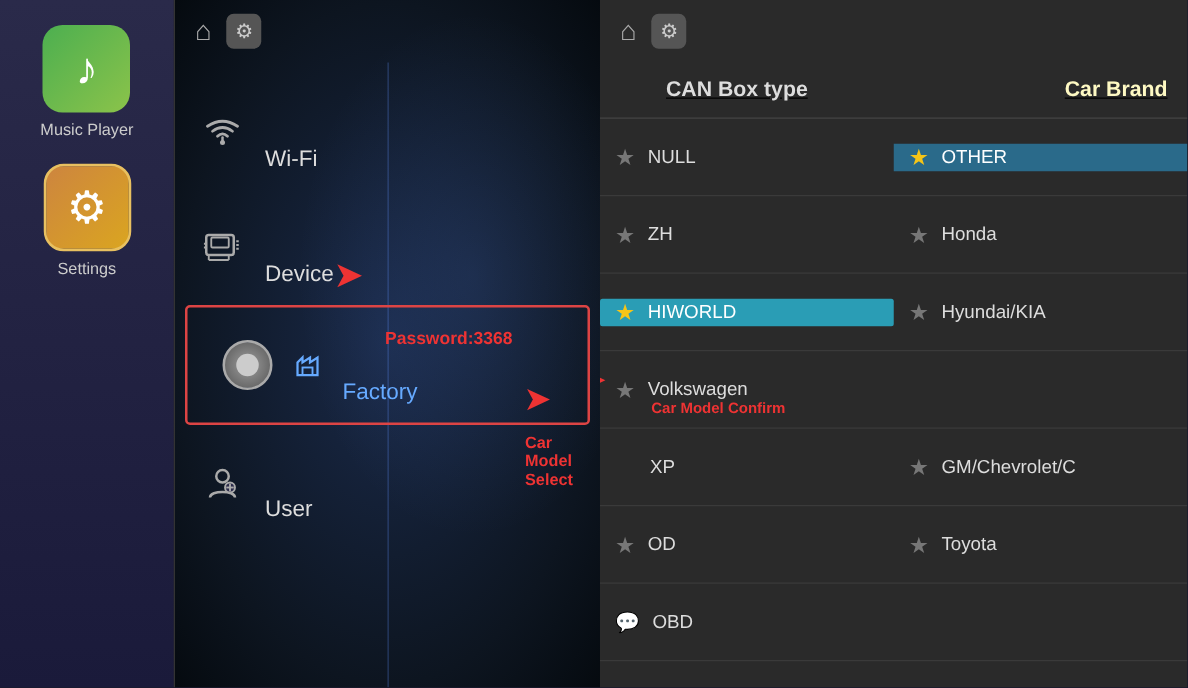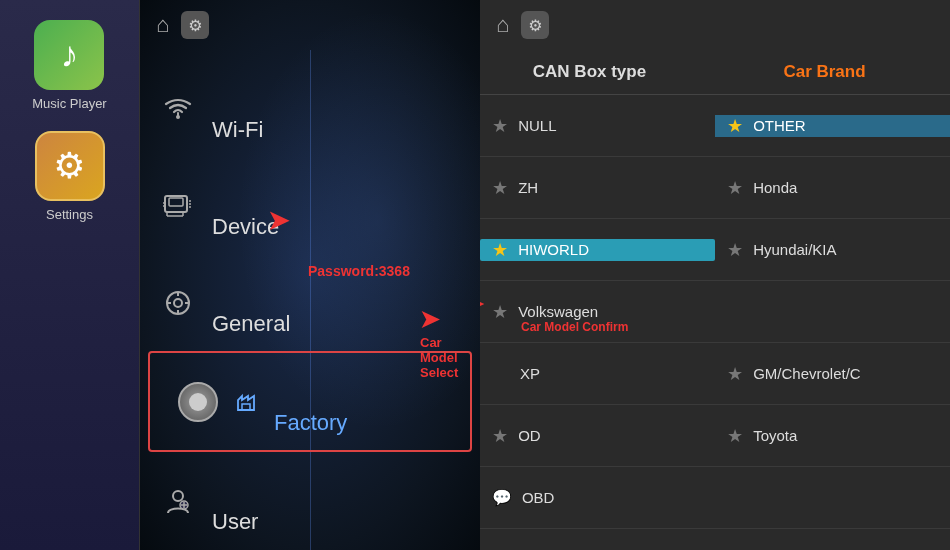--- a/index.html
+++ b/index.html
@@ -149,21 +149,21 @@
       font-size: 22px;
       color: #aaa;
       flex-shrink: 0;
     }
 
     .menu-icon.active-icon {
       color: #6af;
     }
 
     .menu-label {
-      font-size: 22px;
+      font-size: 18px;
       margin-top: 43px;
     }
 
     
     .toggle-btn {
       width: 40px;
       height: 40px;
       border-radius: 50%;
       background: radial-gradient(circle, #888 30%, #555 100%);
       border: 2px solid #aaa;
@@ -209,35 +209,36 @@
       height: 50px;
       background: #2a2a2a;
     }
 
     
     .can-box-header {
       display: flex;
       background: #2a2a2a;
       padding: 8px 0;
       border-bottom: 1px solid #444;
+      text-decoration: underline;
     }
 
     .can-col-left {
       flex: 1;
       text-align: center;
       color: #ddd;
       font-size: 17px;
       font-weight: bold;
       padding: 4px 0;
     }
 
     .can-col-right {
       flex: 1;
-      text-align: center;
-      color: #f97316;
+      text-align: right;
+      color: #fef9c3;
       font-size: 17px;
       font-weight: bold;
       padding: 4px 16px;
     }
 
     .can-rows {
       flex: 1;
       overflow-y: hidden;
     }
 
@@ -378,33 +379,20 @@
           <line x1="4" y1="24" x2="20" y2="24" stroke="#aaa" stroke-width="1.5"></line>
         </svg>
       </div>
       <span class="menu-label">Device</span>
     </div>
 
     <div style="position:absolute; left:168px; top:212px; z-index:20; pointer-events:none;">
       <span style="color:#e33; font-size:14px; font-weight:bold;">Password:3368</span>
     </div>
 
-    <div class="menu-item">
-      <div class="menu-icon">
-        <svg width="28" height="28" viewBox="0 0 28 28" fill="none">
-          <circle cx="14" cy="14" r="11" stroke="#aaa" stroke-width="2" fill="none"></circle>
-          <circle cx="14" cy="14" r="4" stroke="#aaa" stroke-width="2" fill="none"></circle>
-          <line x1="14" y1="3" x2="14" y2="7" stroke="#aaa" stroke-width="2"></line>
-          <line x1="14" y1="21" x2="14" y2="25" stroke="#aaa" stroke-width="2"></line>
-          <line x1="3" y1="14" x2="7" y2="14" stroke="#aaa" stroke-width="2"></line>
-          <line x1="21" y1="14" x2="25" y2="14" stroke="#aaa" stroke-width="2"></line>
-        </svg>
-      </div>
-      <span class="menu-label">General</span>
-    </div>
 
     <div class="menu-item active" style="display:flex; align-items:center; gap:10px; position:relative;">
 
       <div class="toggle-btn">
         <div class="toggle-inner"></div>
       </div>
       <div class="menu-icon active-icon">
         <svg width="28" height="28" viewBox="0 0 28 28" fill="none">
           <path d="M6 22 L6 12 L10 8 L10 12 L16 8 L16 12 L22 8 L22 22 Z" stroke="#6af" stroke-width="1.8" fill="none"></path>
           <rect x="10" y="16" width="8" height="6" stroke="#6af" stroke-width="1.5" fill="none"></rect>
@@ -425,21 +413,21 @@
         </svg>
       </div>
       <span class="menu-label">User</span>
     </div>
   </div>
 
   <div style="position:absolute; left:280px; top:305px; z-index:50; pointer-events:none; display:flex; flex-direction:column; align-items:flex-start;">
     <div style="display:flex; align-items:center; gap:4px;">
       <span style="color:#e33; font-size:24px; font-weight:bold;">➤</span>
     </div>
-    <span style="color:#e33; font-size:13px; font-weight:bold; margin-top:2px;">Car Model Select</span>
+    <span style="color:#e33; font-size:13px; font-weight:bold; margin-top:12px;">Car Model Select</span>
   </div>
 </div>
 
 <div class="right-panel">
 
   <div class="right-top-bar">
     <span style="font-size:22px; color:#aaa; cursor:pointer;">⌂</span>
     <div class="gear-icon-small">
       <span>⚙</span>
     </div>

